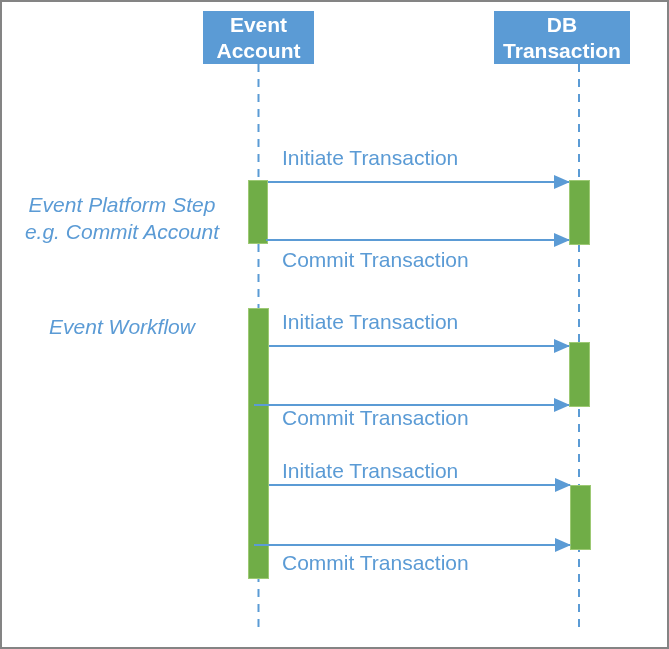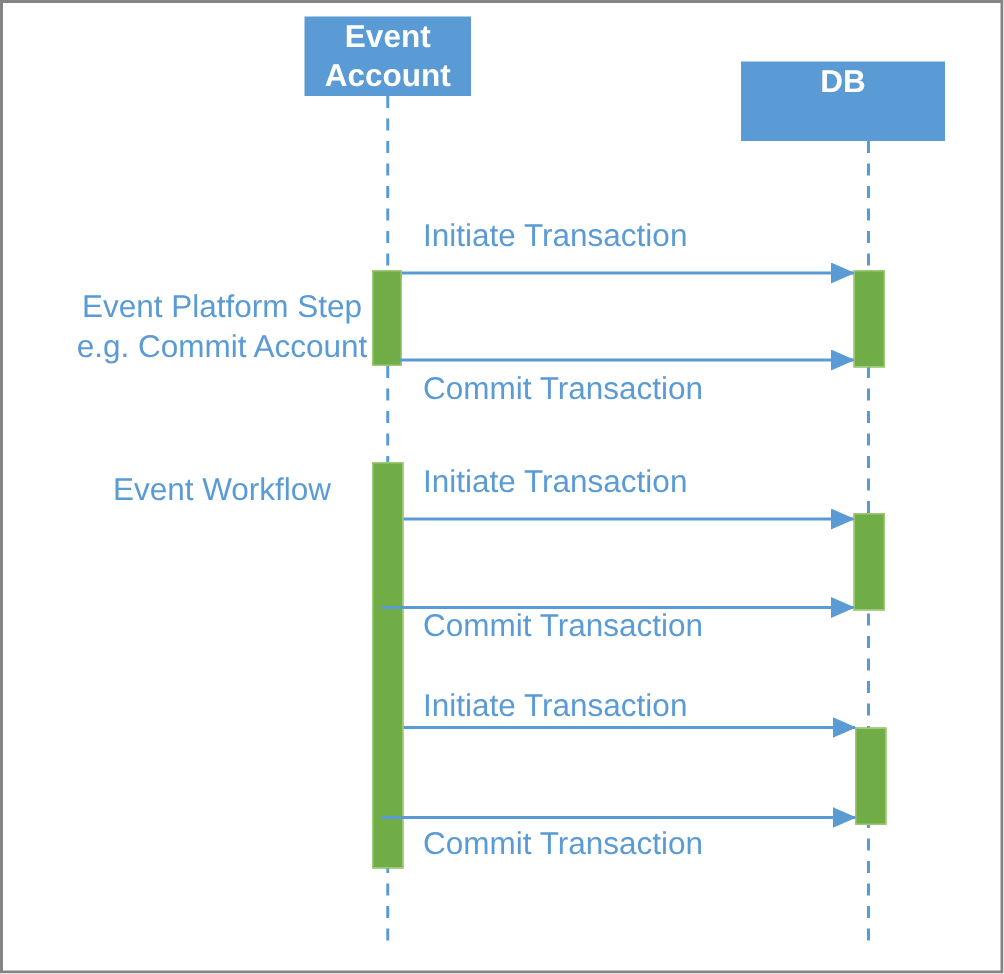--- a/index.html
+++ b/index.html
@@ -21,21 +21,21 @@
     color: #ffffff;
     font-size: 21px;
     font-weight: bold;
     text-align: center;
     line-height: 26px;
     padding-top: 1px;
     box-sizing: border-box;
   }
   .actor-box .actor-line { white-space: nowrap; }
   #actor-event-pipeline { left: 201px; width: 111px; }
-  #actor-db-transaction { left: 492px; width: 136px; margin-top: 30px; }
+  #actor-db-transaction { left: 492px; width: 136px; }
 
   .layer-svg {
     position: absolute;
     left: 0; top: 0;
     width: 669px; height: 649px;
   }
   #lifelines { z-index: 1; }
   #arrows    { z-index: 3; }
 
   .activation-bar {
@@ -63,48 +63,50 @@
   }
   #msg-label-1 { top: 144px; }
   #msg-label-2 { top: 246px; }
   #msg-label-3 { top: 308px; }
   #msg-label-4 { top: 404px; }
   #msg-label-5 { top: 457px; }
   #msg-label-6 { top: 549px; }
 
   .side-note {
     position: absolute;
-    left: 31px;
+    left: 5px;
     width: 230px;
     text-align: center;
     color: #5b9bd5;
     font-size: 21px;
     line-height: 27px;
     white-space: nowrap;
     z-index: 4;
+    font-style: italic;
   }
   #note-step     { top: 189px; }
   #note-workflow { top: 311px; }
 </style>
 </head>
 <body>
 
 <div class="canvas">
 
   <svg id="lifelines" class="layer-svg">
     <line x1="256.5" y1="62" x2="256.5" y2="628" stroke="#5b9bd5" stroke-width="2" stroke-dasharray="8 7"></line>
     <line x1="577" y1="62" x2="577" y2="628" stroke="#5b9bd5" stroke-width="2" stroke-dasharray="8 7"></line>
   </svg>
 
   <div class="actor-box" id="actor-event-pipeline">
     <div class="actor-line">Event</div>
     <div class="actor-line">Account</div>
   </div>
   <div class="actor-box" id="actor-db-transaction">
     <div class="actor-line">DB</div>
+    <div class="actor-line">Transaction</div>
   </div>
 
   <div class="activation-bar" id="bar-left-1"></div>
   <div class="activation-bar" id="bar-left-2"></div>
   <div class="activation-bar" id="bar-right-1"></div>
   <div class="activation-bar" id="bar-right-2"></div>
   <div class="activation-bar" id="bar-right-3"></div>
 
   <svg id="arrows" class="layer-svg">
     <defs>

